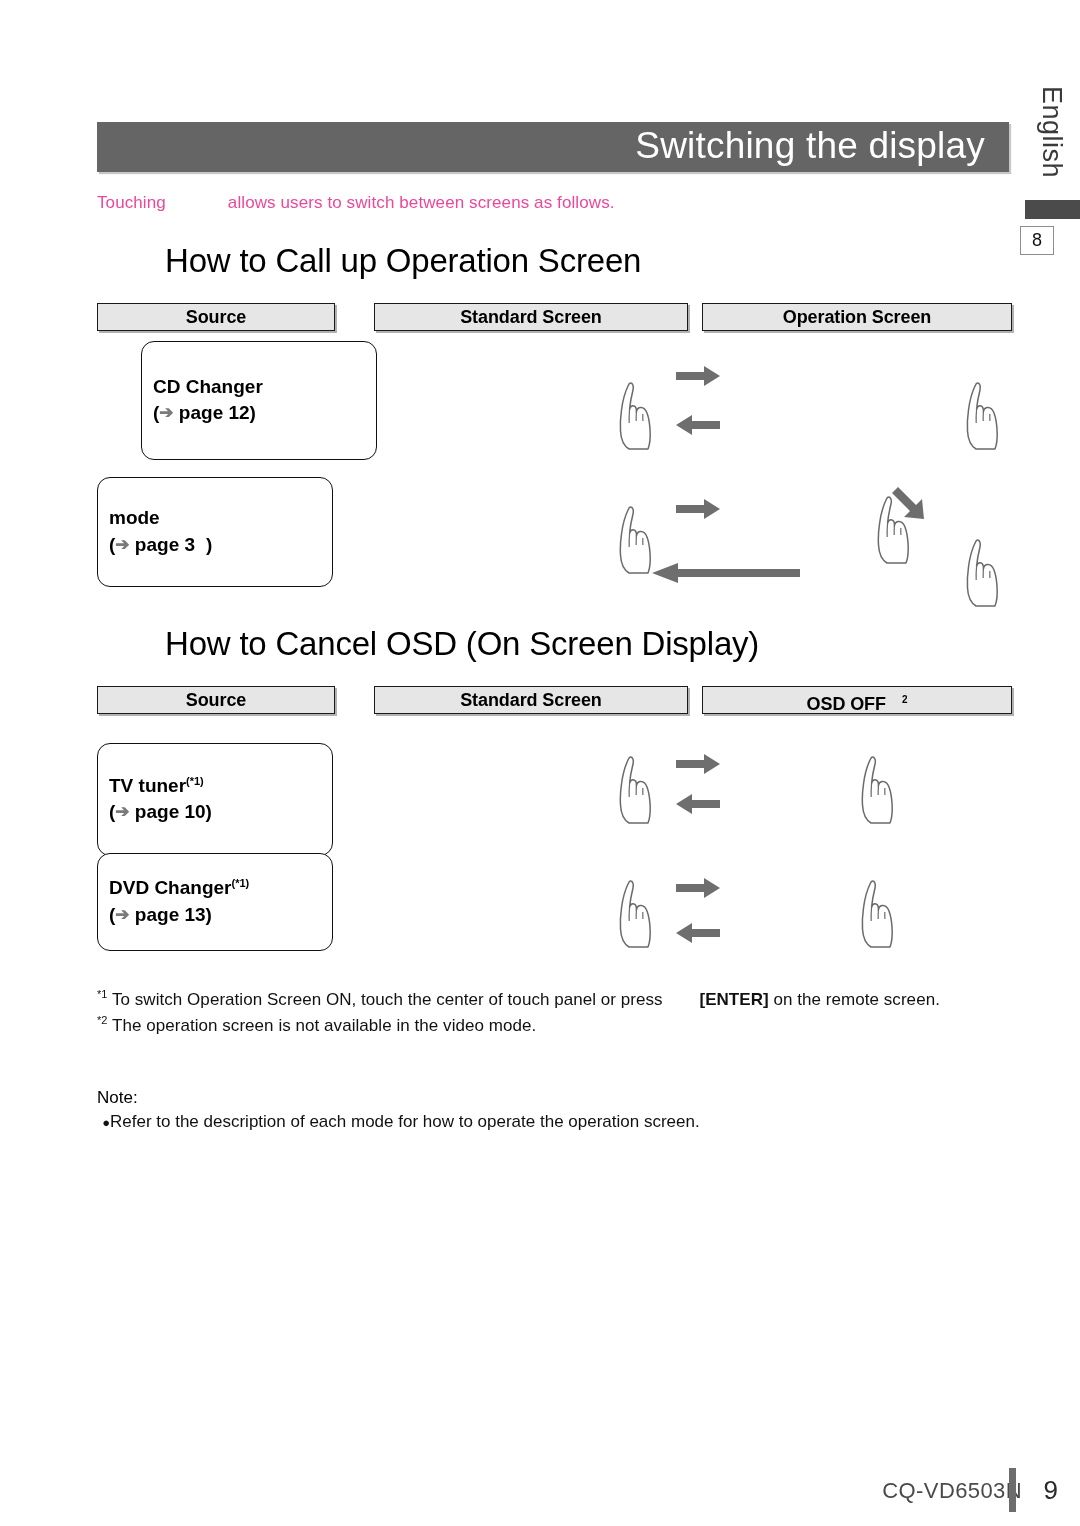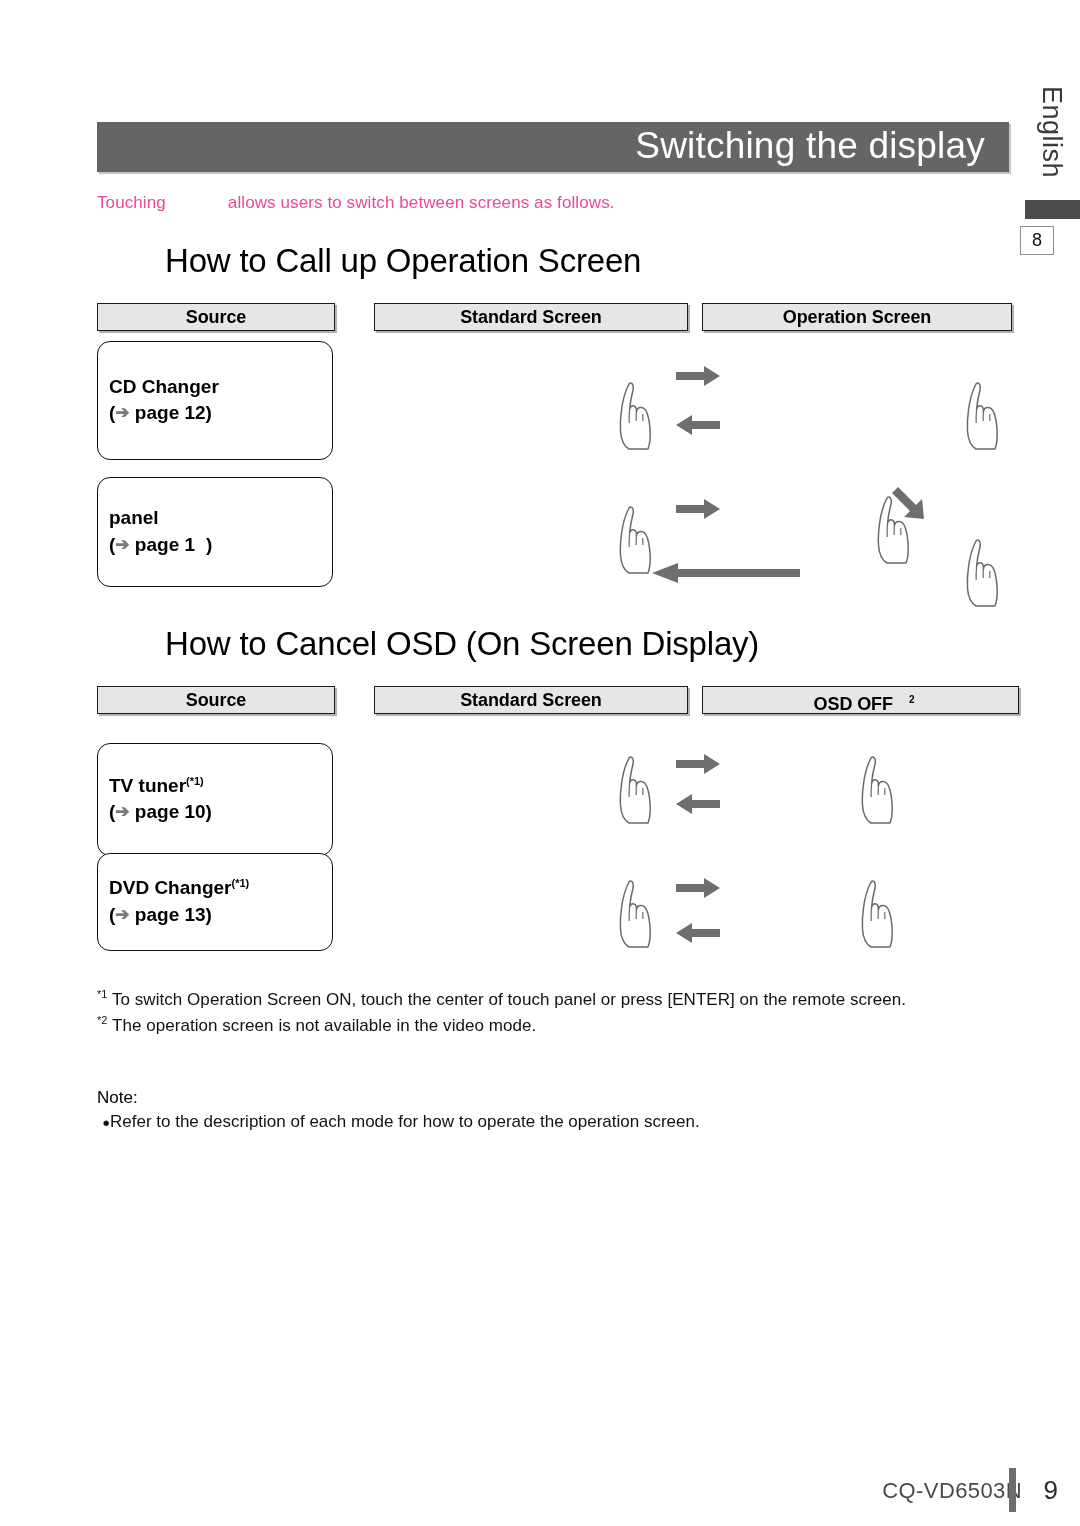--- a/index.html
+++ b/index.html
@@ -182,21 +182,21 @@
     left: 97px;
     font-size: 17px;
     color: #111;
     white-space: nowrap;
     letter-spacing: .05px;
   }
   .footnote .fn-mark {
     font-size: 11px;
     vertical-align: super;
   }
-  .footnote b { font-weight: normal; }
+  .footnote b { font-weight: bold; margin-left: 32px; }
   #footnote-1 { top: 988px; }
   #footnote-2 { top: 1014px; }
 
   #note-title {
     position: absolute;
     left: 97px;
     top: 1088px;
     font-size: 17px;
     font-weight: normal;
     color: #000;
@@ -258,21 +258,21 @@
 <div id="intro-line">
   <span>Touching</span><span class="intro-gap"></span><span>allows users to switch between screens as follows.</span>
 </div>
 
 <div class="section-heading" id="heading-callup">How to Call up Operation Screen</div>
 
 <div class="col-head" style="left:97px;  top:303px; width:236px;">Source</div>
 <div class="col-head" style="left:374px; top:303px; width:312px;">Standard Screen</div>
 <div class="col-head" style="left:702px; top:303px; width:308px;">Operation Screen</div>
 
-<div class="source-box" style="top:341px; height:119px;">
+<div class="source-box" style="top:341px; height:119px;margin-left:44px;">
   <div class="sb-inner">
     <div><span>CD Changer</span></div>
     <div><span>(</span><span class="arrow-glyph">➔</span> <span>page 12)</span></div>
   </div>
 </div>
 
 <div class="finger" style="left:608px; top:378px;">
   <svg viewBox="0 0 52 74">
     <path d="M20.5 7 C17 14, 14.5 24, 13.5 32 C12.5 39, 12 46, 12.5 53 C13 62, 16 68, 21 71 L40 71 C42 66, 42.5 58, 42 51 C41.6 45, 40.5 39, 39 35 C37.5 31, 35 29, 32 29.5 C30 29.8, 28.8 31.5, 28.4 34 C28.6 31, 28 28.6, 26 28 C24 27.4, 22.4 28.6, 21.6 31 C22 26.5, 23.5 18, 25 12 C26 8, 24.5 5, 22.6 5 C21.6 5, 21 5.8, 20.5 7 Z" fill="#ffffff" stroke="#6a6a6a" stroke-width="1.5" stroke-linejoin="round"></path>
     <path d="M21.6 31 C21.2 35.5, 21 41, 21.2 45" fill="none" stroke="#6a6a6a" stroke-width="1.2"></path>
@@ -296,22 +296,22 @@
   <svg viewBox="0 0 52 74">
     <path d="M20.5 7 C17 14, 14.5 24, 13.5 32 C12.5 39, 12 46, 12.5 53 C13 62, 16 68, 21 71 L40 71 C42 66, 42.5 58, 42 51 C41.6 45, 40.5 39, 39 35 C37.5 31, 35 29, 32 29.5 C30 29.8, 28.8 31.5, 28.4 34 C28.6 31, 28 28.6, 26 28 C24 27.4, 22.4 28.6, 21.6 31 C22 26.5, 23.5 18, 25 12 C26 8, 24.5 5, 22.6 5 C21.6 5, 21 5.8, 20.5 7 Z" fill="#ffffff" stroke="#6a6a6a" stroke-width="1.5" stroke-linejoin="round"></path>
     <path d="M21.6 31 C21.2 35.5, 21 41, 21.2 45" fill="none" stroke="#6a6a6a" stroke-width="1.2"></path>
     <path d="M28.4 34 C28.2 37, 28.1 40, 28.2 43" fill="none" stroke="#6a6a6a" stroke-width="1.2"></path>
     <path d="M34.8 36 C34.8 38.6, 34.8 41, 34.9 43" fill="none" stroke="#6a6a6a" stroke-width="1.2"></path>
   </svg>
 </div>
 
 <div class="source-box" style="top:477px; height:110px;">
   <div class="sb-inner">
-    <div><span>panel</span></div>
-    <div><span>(</span><span class="arrow-glyph">➔</span> <span>page 1</span><span class="gap-digit"></span><span>)</span></div>
+    <div><span>mode</span></div>
+    <div><span>(</span><span class="arrow-glyph">➔</span> <span>page 3</span><span class="gap-digit"></span><span>)</span></div>
   </div>
 </div>
 
 <div class="finger" style="left:608px; top:502px;">
   <svg viewBox="0 0 52 74">
     <path d="M20.5 7 C17 14, 14.5 24, 13.5 32 C12.5 39, 12 46, 12.5 53 C13 62, 16 68, 21 71 L40 71 C42 66, 42.5 58, 42 51 C41.6 45, 40.5 39, 39 35 C37.5 31, 35 29, 32 29.5 C30 29.8, 28.8 31.5, 28.4 34 C28.6 31, 28 28.6, 26 28 C24 27.4, 22.4 28.6, 21.6 31 C22 26.5, 23.5 18, 25 12 C26 8, 24.5 5, 22.6 5 C21.6 5, 21 5.8, 20.5 7 Z" fill="#ffffff" stroke="#6a6a6a" stroke-width="1.5" stroke-linejoin="round"></path>
     <path d="M21.6 31 C21.2 35.5, 21 41, 21.2 45" fill="none" stroke="#6a6a6a" stroke-width="1.2"></path>
     <path d="M28.4 34 C28.2 37, 28.1 40, 28.2 43" fill="none" stroke="#6a6a6a" stroke-width="1.2"></path>
     <path d="M34.8 36 C34.8 38.6, 34.8 41, 34.9 43" fill="none" stroke="#6a6a6a" stroke-width="1.2"></path>
   </svg>
@@ -347,21 +347,21 @@
     <path d="M21.6 31 C21.2 35.5, 21 41, 21.2 45" fill="none" stroke="#6a6a6a" stroke-width="1.2"></path>
     <path d="M28.4 34 C28.2 37, 28.1 40, 28.2 43" fill="none" stroke="#6a6a6a" stroke-width="1.2"></path>
     <path d="M34.8 36 C34.8 38.6, 34.8 41, 34.9 43" fill="none" stroke="#6a6a6a" stroke-width="1.2"></path>
   </svg>
 </div>
 
 <div class="section-heading" id="heading-cancel">How to Cancel OSD (On Screen Display)</div>
 
 <div class="col-head" style="left:97px;  top:686px; width:236px;">Source</div>
 <div class="col-head" style="left:374px; top:686px; width:312px;"><span>Standard Screen</span></div>
-<div class="col-head" style="left:702px; top:686px; width:308px;padding-left:7px;"><span>OSD OFF</span><span class="sup">2</span></div>
+<div class="col-head" style="left:702px; top:686px; width:308px;"><span>OSD OFF</span><span class="sup">2</span></div>
 
 <div class="source-box" style="top:743px; height:113px;">
   <div class="sb-inner">
     <div><span>TV tuner</span><span class="sup">(*1)</span></div>
     <div><span>(</span><span class="arrow-glyph">➔</span> <span>page 10)</span></div>
   </div>
 </div>
 <div class="finger" style="left:608px; top:752px;">
   <svg viewBox="0 0 52 74">
     <path d="M20.5 7 C17 14, 14.5 24, 13.5 32 C12.5 39, 12 46, 12.5 53 C13 62, 16 68, 21 71 L40 71 C42 66, 42.5 58, 42 51 C41.6 45, 40.5 39, 39 35 C37.5 31, 35 29, 32 29.5 C30 29.8, 28.8 31.5, 28.4 34 C28.6 31, 28 28.6, 26 28 C24 27.4, 22.4 28.6, 21.6 31 C22 26.5, 23.5 18, 25 12 C26 8, 24.5 5, 22.6 5 C21.6 5, 21 5.8, 20.5 7 Z" fill="#ffffff" stroke="#6a6a6a" stroke-width="1.5" stroke-linejoin="round"></path>

